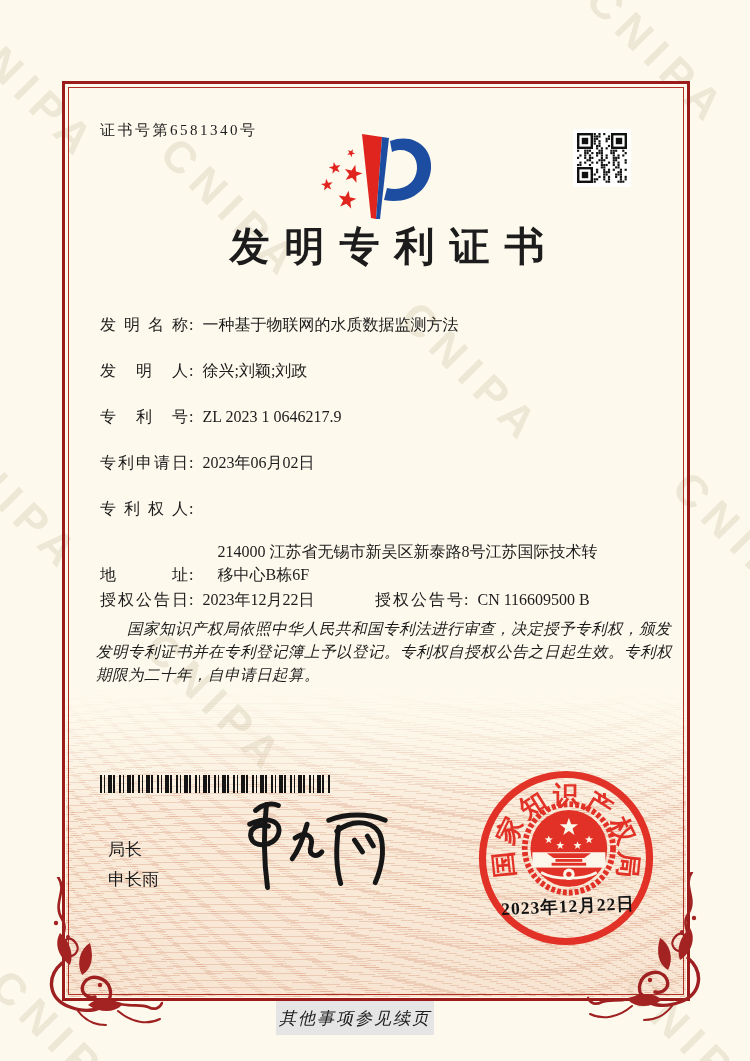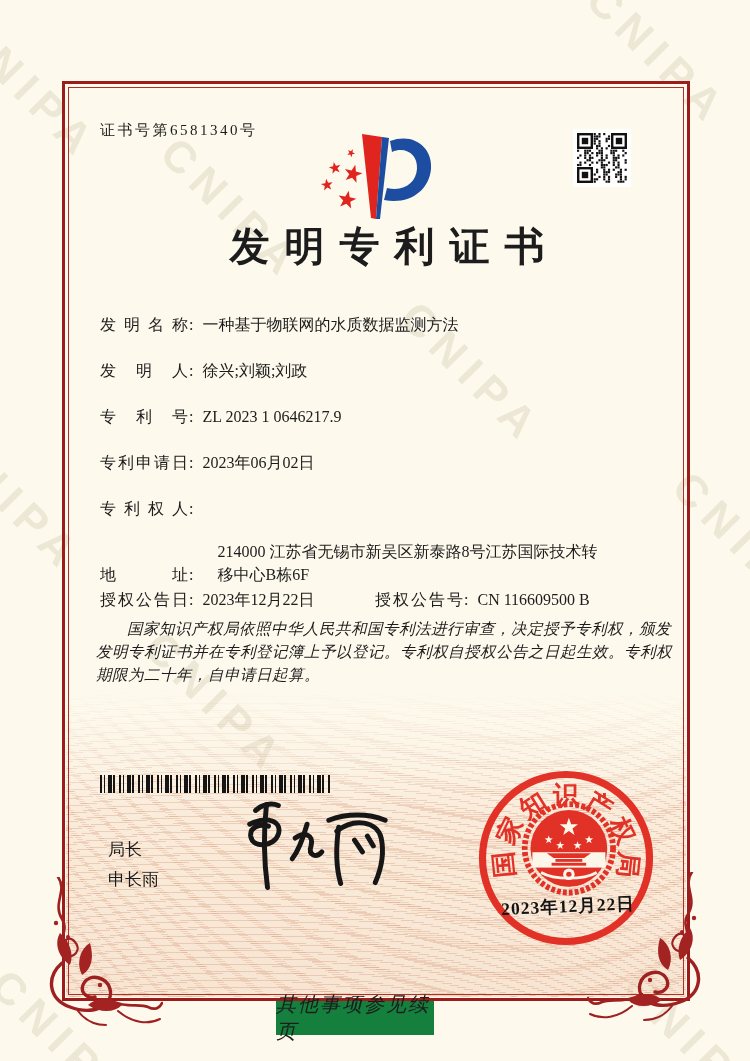--- a/index.html
+++ b/index.html
@@ -74,22 +74,22 @@
     font-size:17.5px;font-weight:bold;letter-spacing:1px;color:#141414;
     transform:rotate(-2.5deg);
   }
   .flourish{position:absolute;z-index:6;}
   .flourish.left{left:48px;top:877px;}
   .flourish.right{left:587px;top:872px;transform:scaleX(-1);}
   .page-num{position:absolute;left:0;top:966px;width:750px;text-align:center;
     font-size:13.5px;letter-spacing:3px;z-index:7;}
   .note-box{
     position:absolute;left:276px;top:1001px;width:158px;height:34px;z-index:8;
-    background:#15803d;display:flex;align-items:center;justify-content:center;
-    font-size:20px;font-style:italic;letter-spacing:2px;font-family:Liberation Serif, serif;
+    background:#e5e5e5;display:flex;align-items:center;justify-content:center;
+    font-size:17px;font-style:italic;letter-spacing:2px;font-family:Liberation Serif, serif;
   }
 </style>
 </head>
 <body>
 
 <div class="page">
 
   <span class="wm" style="left:-18px;top:8px">CNIPA</span>
   <span class="wm" style="left:612px;top:-26px">CNIPA</span>
   <span class="wm" style="left:186px;top:128px">CNIPA</span>

